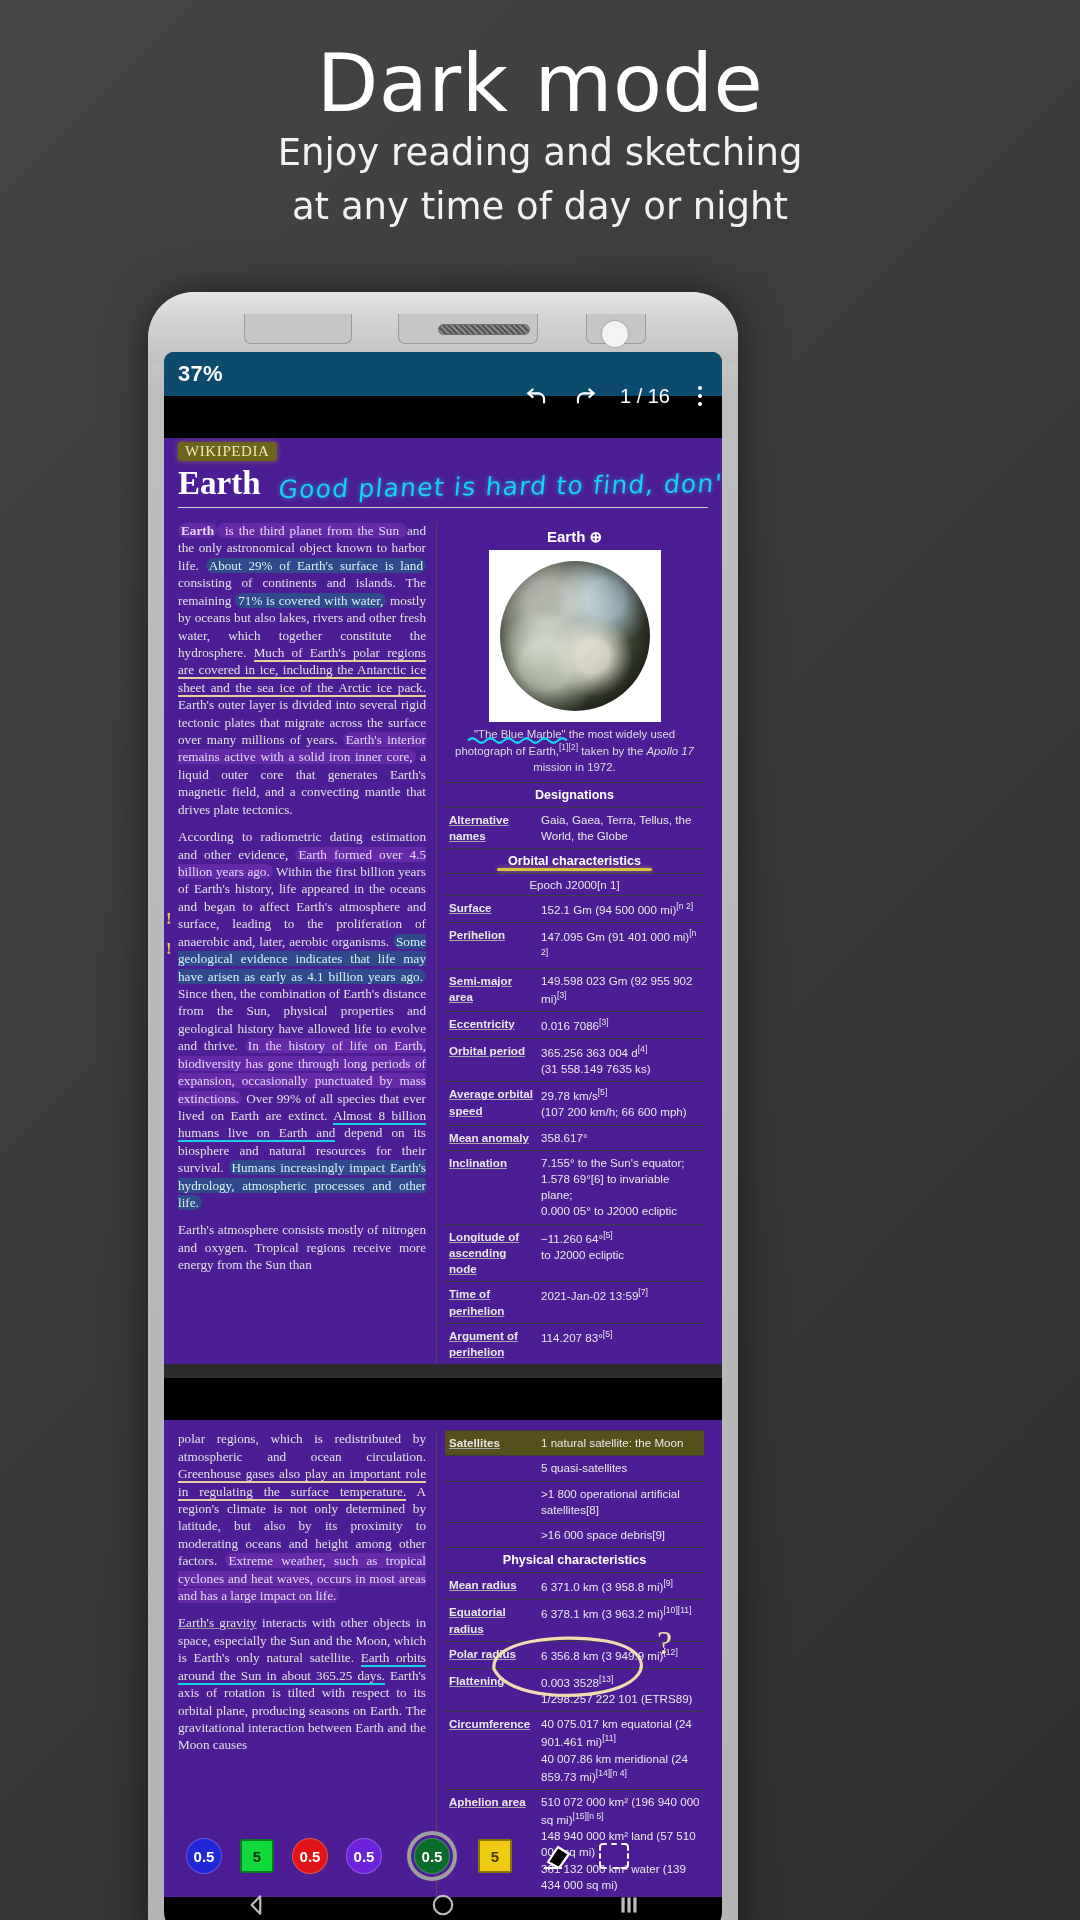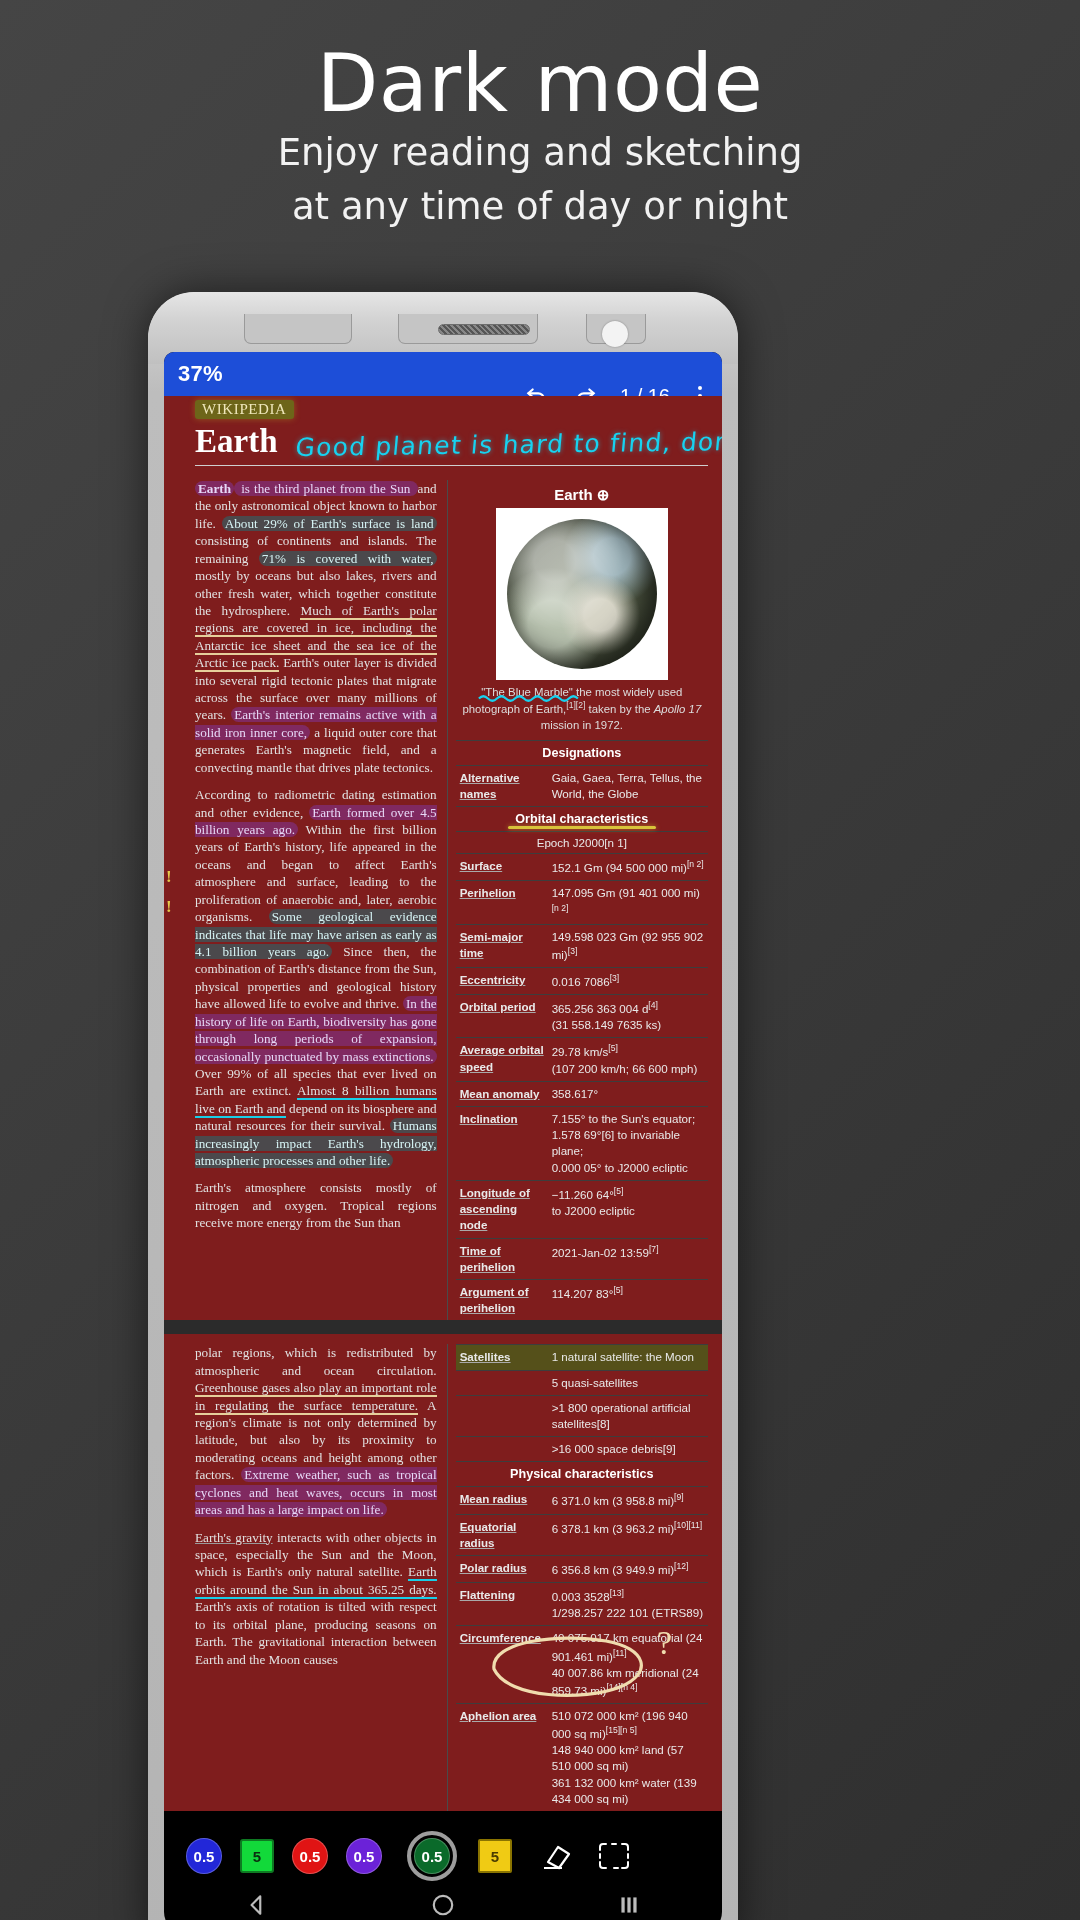--- a/index.html
+++ b/index.html
@@ -75,35 +75,36 @@
     background: #000000;
     border-radius: 10px 10px 22px 22px;
     overflow: hidden;
     color: #e8e8e8;
   }
 
   
   .apptoolbar {
     position: relative; height: 44px;
     display: flex; align-items: center;
-    background: #1d4ed8;
+    background: #0c4a6e;
     padding: 0 14px;
   }
   .zoom-pct { font-size: 22px; font-weight: 700; color:#fff; letter-spacing:.3px; }
   .tb-right { margin-left: auto; display: flex; align-items: center; gap: 22px; margin-top: 44px; }
   .tb-icon { width: 26px; height: 26px; display:block; }
   .page-ind { font-size: 20px; color:#fff; font-weight:400; }
   .kebab { display:flex; flex-direction:column; gap:4px; align-items:center; padding: 2px 6px;}
   .kebab i { width:4px; height:4px; background:#fff; border-radius:50%; display:block; }
 
   
   .doc {
-    background:#7f1d1d;
-    padding: 4px 14px 0 31px;
+    background:#4c1d95;
+    padding: 4px 14px 0 14px;
     position: relative;
+    margin-top: 42px;
   }
   .wiki-badge {
     display:inline-block;
     background:#6d6519; color:#efe7bb;
     font-family:"Liberation Serif", serif;
     font-variant: small-caps;
     font-size: 15px; letter-spacing:.6px;
     padding: 1px 7px; border-radius: 3px;
     box-shadow: 0 0 6px rgba(180,160,40,.45);
   }
@@ -311,21 +312,21 @@
                 <tbody>
                   <tr>
                     <td class="k"><span>Surface</span></td>
                     <td>152.1 Gm (94 500 000 mi)<span class="sup">[n 2]</span></td>
                   </tr>
                   <tr>
                     <td class="k"><span>Perihelion</span></td>
                     <td>147.095 Gm (91 401 000 mi)<span class="sup">[n 2]</span></td>
                   </tr>
                   <tr>
-                    <td class="k"><span>Semi-major time</span></td>
+                    <td class="k"><span>Semi-major area</span></td>
                     <td>149.598 023 Gm (92 955 902 mi)<span class="sup">[3]</span></td>
                   </tr>
                   <tr>
                     <td class="k"><span>Eccentricity</span></td>
                     <td>0.016 7086<span class="sup">[3]</span></td>
                   </tr>
                   <tr>
                     <td class="k"><span>Orbital period</span></td>
                     <td>365.256 363 004 d<span class="sup">[4]</span><br>(31 558.149 7635 ks)</td>
                   </tr>

